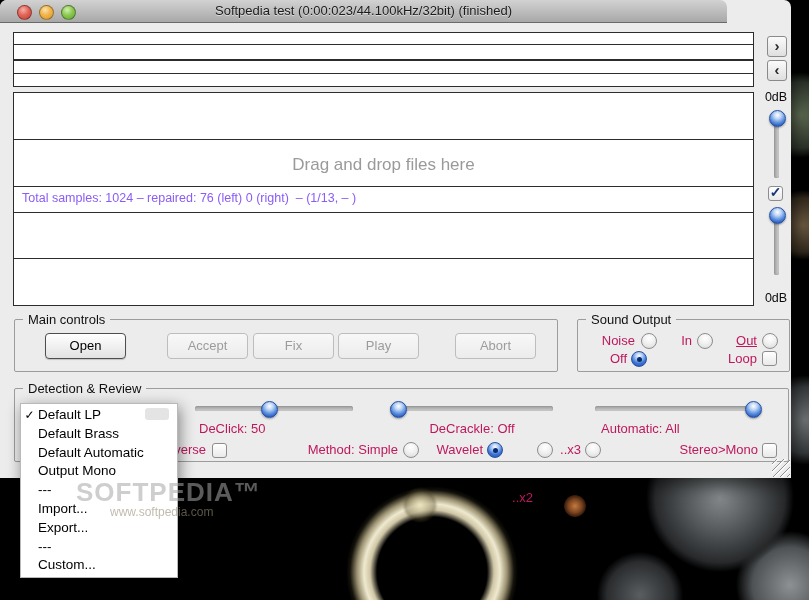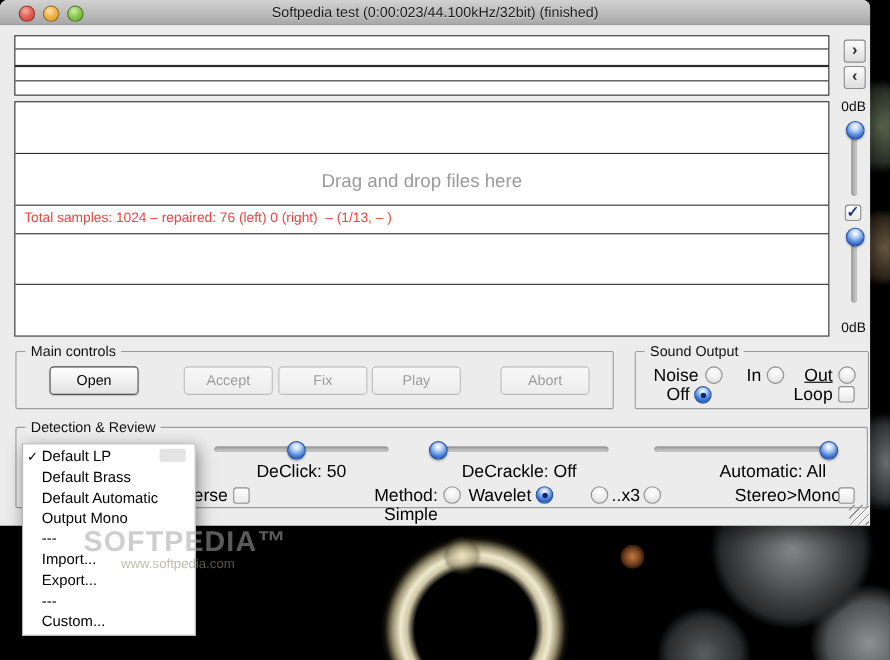--- a/index.html
+++ b/index.html
@@ -15,35 +15,35 @@
     radial-gradient(circle 75px at 790px 585px, #8d9194 0%, #4e5254 50%, rgba(0,0,0,0) 72%),
     radial-gradient(circle 60px at 640px 595px, #5a5e60 0%, #2a2c2e 55%, rgba(0,0,0,0) 72%),
     radial-gradient(circle 55px at 800px 115px, #5e6b52 0%, #2c332a 60%, rgba(0,0,0,0) 78%),
     radial-gradient(circle 45px at 803px 225px, #6b5a42 0%, #32291c 60%, rgba(0,0,0,0) 78%),
     radial-gradient(circle 60px at 805px 420px, #6e7274 0%, #35383a 55%, rgba(0,0,0,0) 75%),
     #000;}
 
   
   #window{position:absolute;left:0;top:0;width:791px;height:478px;background:#ececec;
           border-radius:7px 7px 0 0;box-shadow:2px 6px 18px rgba(0,0,0,.55);}
-  #titlebar{position:absolute;left:0;top:0;width:791px;height:22px;
+  #titlebar{position:absolute;left:0;top:0;width:727px;height:22px;
             background:linear-gradient(#d2d2d2,#a8a8a8);
             border-bottom:1px solid #6a6a6a;border-radius:7px 7px 0 0;text-decoration:underline;}
   .title-text{position:absolute;left:0;right:0;top:0;line-height:22px;text-align:center;
               font-size:13px;color:#1b1b1b;text-shadow:0 1px 0 rgba(255,255,255,.5);}
   .light{position:absolute;top:5px;width:13px;height:13px;border-radius:50%;border:1px solid rgba(0,0,0,.35);}
   .light.red{left:17px;background:radial-gradient(circle at 40% 30%, #f8b0a6 0%, #e2655a 45%, #c63b30 100%);}
   .light.yellow{left:39px;background:radial-gradient(circle at 40% 30%, #fbe3a8 0%, #f0b44c 45%, #d89628 100%);}
   .light.green{left:61px;background:radial-gradient(circle at 40% 30%, #d2f0b0 0%, #8cc951 45%, #63a42e 100%);}
 
   
   .wbox{position:absolute;background:#fff;border:1px solid #2c2c2c;}
   .hdiv{position:absolute;left:0;right:0;height:1px;background:#2c2c2c;}
   .drop-hint{position:absolute;left:0;right:0;text-align:center;color:#9a9a9a;font-size:17px;}
-  .status-text{position:absolute;left:8px;font-size:12.5px;color:#ef4444;white-space:pre;}
+  .status-text{position:absolute;left:8px;font-size:12.5px;color:#8b5cf6;white-space:pre;}
 
   .navbtn{position:absolute;left:767px;width:18px;height:19px;border:1px solid #8a8a8a;border-radius:3px;
           background:linear-gradient(#fbfbfb,#dedede);text-align:center;line-height:18px;
           font-size:15px;font-weight:bold;color:#2a2a2a;cursor:default;}
 
   .db-label{position:absolute;left:758px;width:36px;text-align:center;font-size:12.5px;color:#0a0a0a;}
 
   
   .vslider{position:absolute;width:16px;}
   .vtrack{position:absolute;left:6px;top:7px;width:5px;border-radius:3px;
@@ -60,21 +60,21 @@
   .legend{position:absolute;top:-8px;left:8px;background:#ececec;padding:0 5px;font-size:13px;color:#101010;}
 
   
   .btn{position:absolute;top:333px;height:24px;border-radius:4px;font-size:13px;
        text-align:center;line-height:24px;cursor:default;}
   .btn.enabled{border:1px solid #4e4e4e;background:linear-gradient(#ffffff,#e2e2e2);color:#000;
                box-shadow:0 1px 1px rgba(0,0,0,.18);}
   .btn.disabled{border:1px solid #bdbdbd;background:linear-gradient(#f8f8f8,#ececec);color:#9c9c9c;}
 
   
-  .ctl-label{position:absolute;font-size:16px;color:#000000;}
+  .ctl-label{position:absolute;font-size:13px;color:#be185d;}
   .r{text-align:right;}
   .radio{position:absolute;width:14px;height:14px;border-radius:50%;border:1px solid #8d8d8d;
          background:radial-gradient(circle at 50% 30%, #ffffff 0%, #f1f1f1 45%, #d7d7d7 100%);}
   .radio.sel{border:1px solid #28529e;
          background:radial-gradient(circle at 50% 28%, #ffffff 0%, #a9c6f2 30%, #3b74d6 62%, #1d4db0 100%);}
   .radio.sel::after{content:"";position:absolute;left:4.5px;top:4.5px;width:5px;height:5px;border-radius:50%;background:#0a2a6e;}
   .checkbox{position:absolute;width:13px;height:13px;border:1px solid #8d8d8d;border-radius:3px;
             background:linear-gradient(#ffffff,#e9e9e9);}
   .checkglyph{position:absolute;left:0;top:-3px;width:13px;text-align:center;
               font-size:14px;font-weight:bold;color:#16377d;}
@@ -182,23 +182,23 @@
       <div class="thumb" style="left:66px;top:1px;"></div>
     </div>
     <div class="hslider" style="left:390px;top:400px;width:163px;">
       <div class="htrack"></div>
       <div class="thumb" style="left:0px;top:1px;"></div>
     </div>
     <div class="hslider" style="left:595px;top:400px;width:165px;">
       <div class="htrack"></div>
       <div class="thumb" style="left:150px;top:1px;"></div>
     </div>
-    <span class="ctl-label" style="left:199px;top:421px;width:150px;text-align:center;">DeClick: 50</span>
+    <span class="ctl-label" style="left:199px;top:421px;width:150px;">DeClick: 50</span>
     <span class="ctl-label" style="left:397px;top:421px;width:150px;text-align:center;">DeCrackle: Off</span>
-    <span class="ctl-label" style="left:601px;top:421px;width:150px;text-align:right;">Automatic: All</span>
+    <span class="ctl-label" style="left:601px;top:421px;width:150px;text-align:left;">Automatic: All</span>
 
     <span class="ctl-label r" style="left:168px;top:442px;width:38px;">verse</span>
     <div class="checkbox" style="left:212px;top:443px;"></div>
     <span class="ctl-label r" style="left:298px;top:442px;width:100px;">Method: Simple</span>
     <div class="radio" style="left:403px;top:442px;"></div>
     <span class="ctl-label r" style="left:425px;top:442px;width:58px;">Wavelet</span>
     <div class="radio sel" style="left:487px;top:442px;"></div>
     <span class="ctl-label r" style="left:508px;top:442px;width:25px;margin-top:48px;">..x2</span>
     <div class="radio" style="left:537px;top:442px;"></div>
     <span class="ctl-label r" style="left:556px;top:442px;width:25px;">..x3</span>

